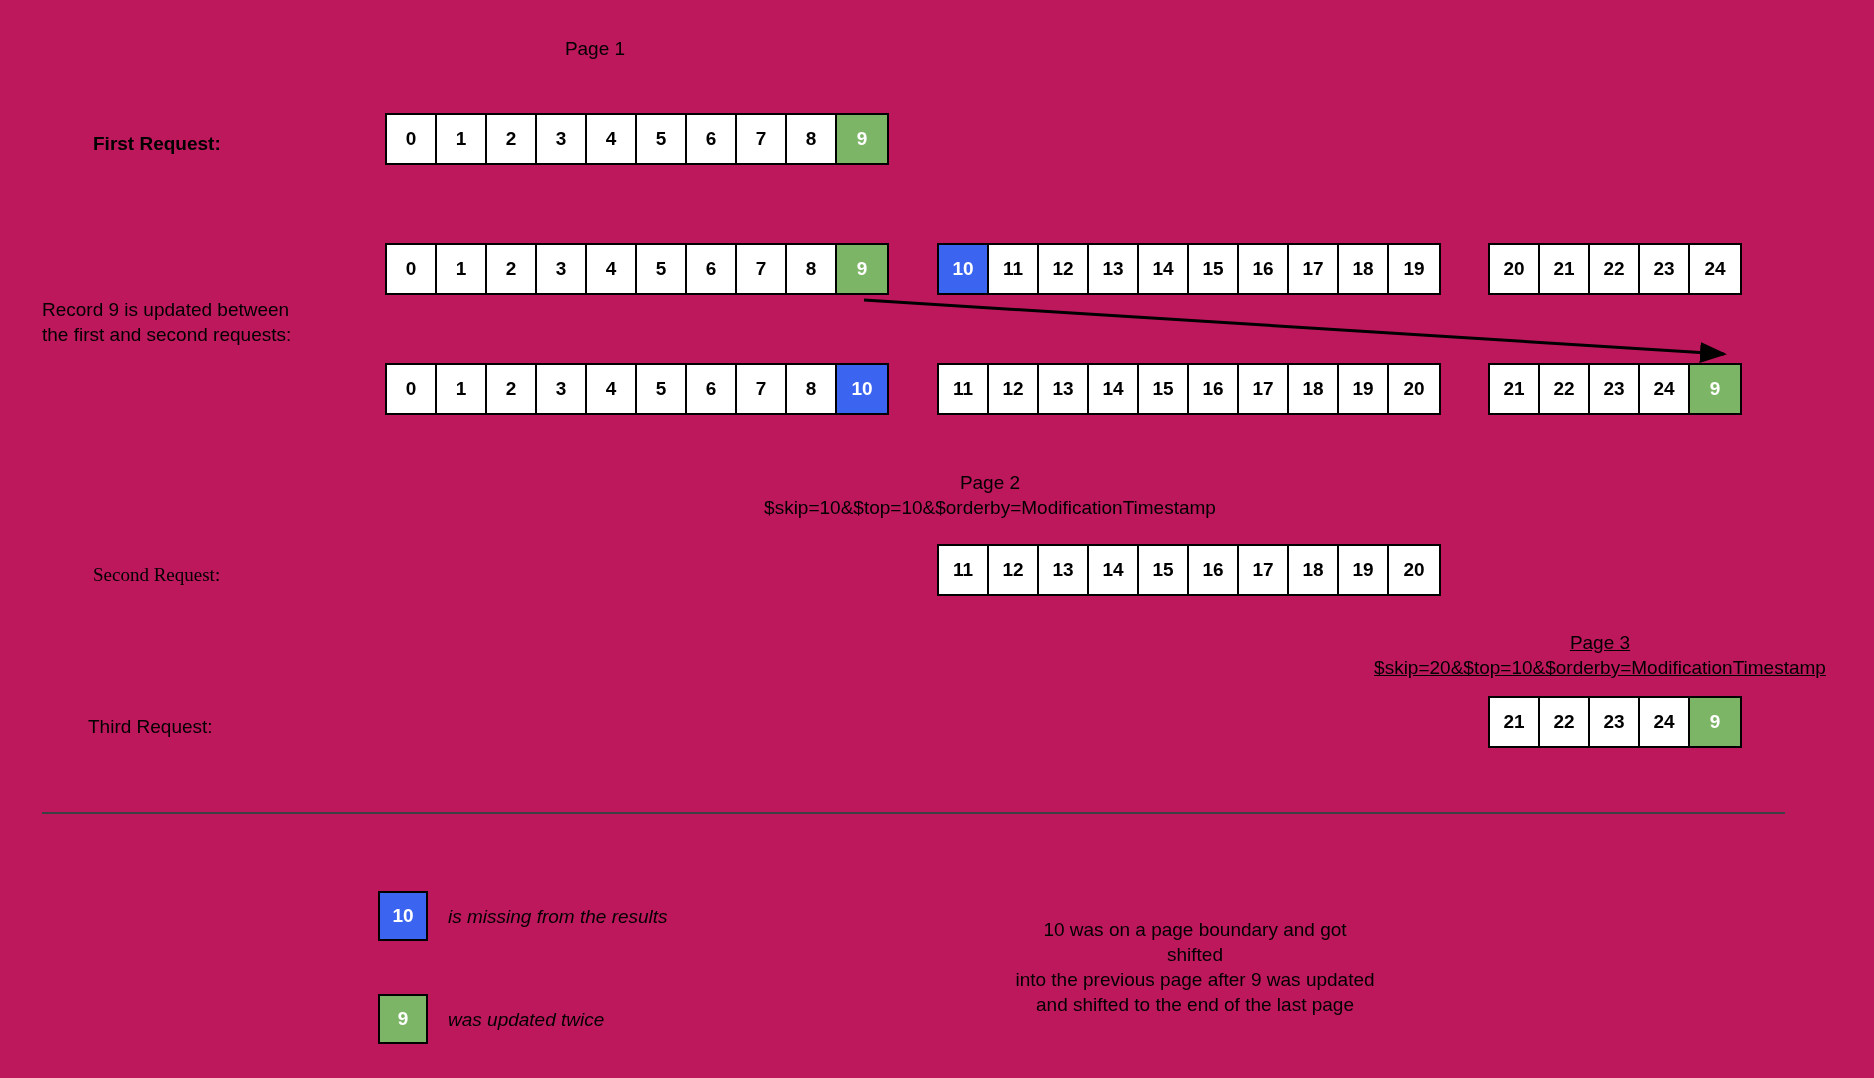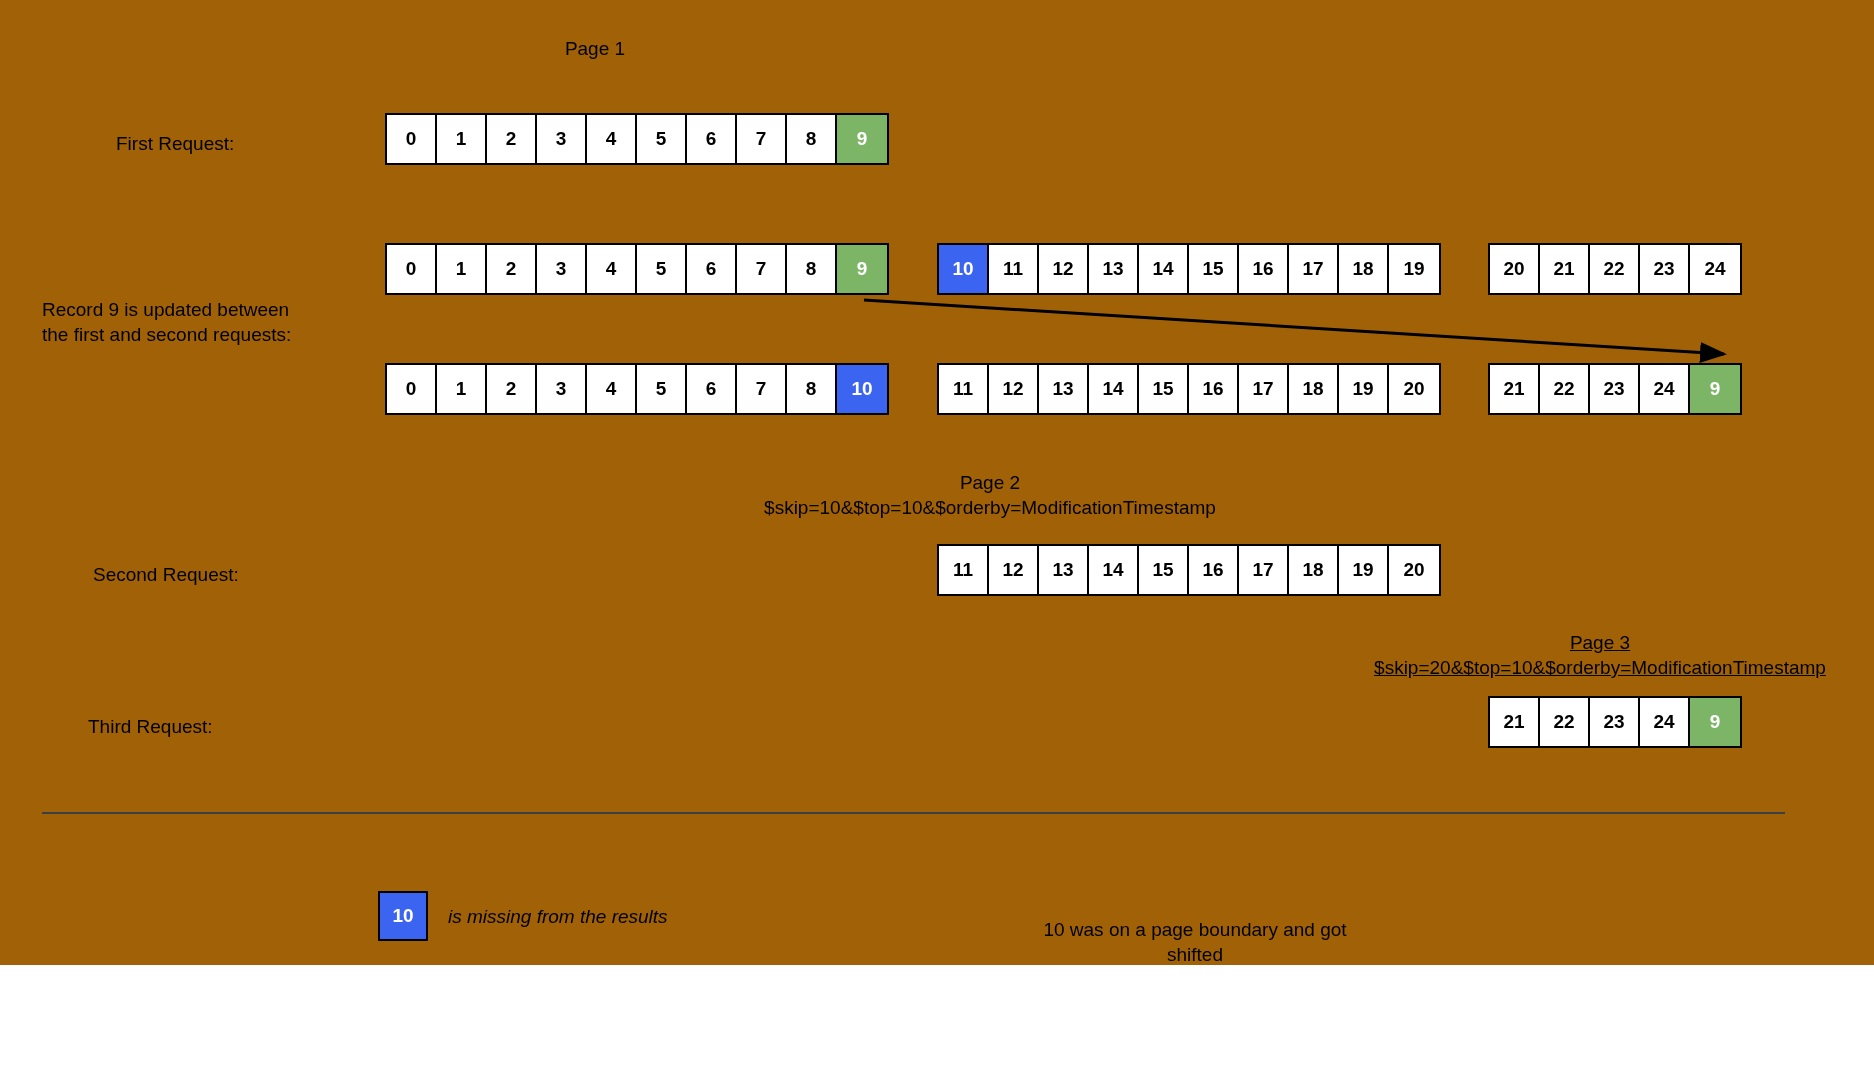--- a/index.html
+++ b/index.html
@@ -7,22 +7,22 @@
     padding: 0;
     background: #ffffff;
   }
   body {
     font-family: "Liberation Sans", sans-serif;
     color: #000000;
   }
   #canvas {
     position: relative;
     width: 1874px;
-    height: 965px;
-    background: #a16207;
+    height: 1078px;
+    background: #be185d;
     overflow: hidden;
   }
 
   
   .page-caption {
     position: absolute;
     text-align: center;
     font-size: 19px;
     line-height: 25px;
     color: #000;
@@ -110,21 +110,21 @@
 </style>
 </head>
 <body>
 
 <div id="canvas">
 
   <div class="page-caption" style="left:355px; top:36px; width:480px;">
     <span class="cap-title">Page 1</span>
   </div>
 
-  <div class="row-label" style="left:116px; top:131px;">First Request:</div>
+  <div class="row-label" style="left:93px; top:131px;font-weight:bold;">First Request:</div>
   <div class="strip" style="left:385px; top:113px;">
       <div class="cell">0</div>
       <div class="cell">1</div>
       <div class="cell">2</div>
       <div class="cell">3</div>
       <div class="cell">4</div>
       <div class="cell">5</div>
       <div class="cell">6</div>
       <div class="cell">7</div>
       <div class="cell">8</div>
@@ -205,21 +205,21 @@
       </marker>
     </defs>
     <line x1="864" y1="300" x2="1724" y2="354" stroke="#000000" stroke-width="3" marker-end="url(#arrowhead)"></line>
   </svg>
 
   <div class="page-caption" style="left:750px; top:470px; width:480px;">
     <span class="cap-title">Page 2</span>
     <span class="cap-query">$skip=10&amp;$top=10&amp;$orderby=ModificationTimestamp</span>
   </div>
 
-  <div class="row-label" style="left:93px; top:562px;">Second Request:</div>
+  <div class="row-label" style="left:93px; top:562px;font-family:Liberation Serif, serif;">Second Request:</div>
   <div class="strip" style="left:937px; top:544px;">
       <div class="cell">11</div>
       <div class="cell">12</div>
       <div class="cell">13</div>
       <div class="cell">14</div>
       <div class="cell">15</div>
       <div class="cell">16</div>
       <div class="cell">17</div>
       <div class="cell">18</div>
       <div class="cell">19</div>

